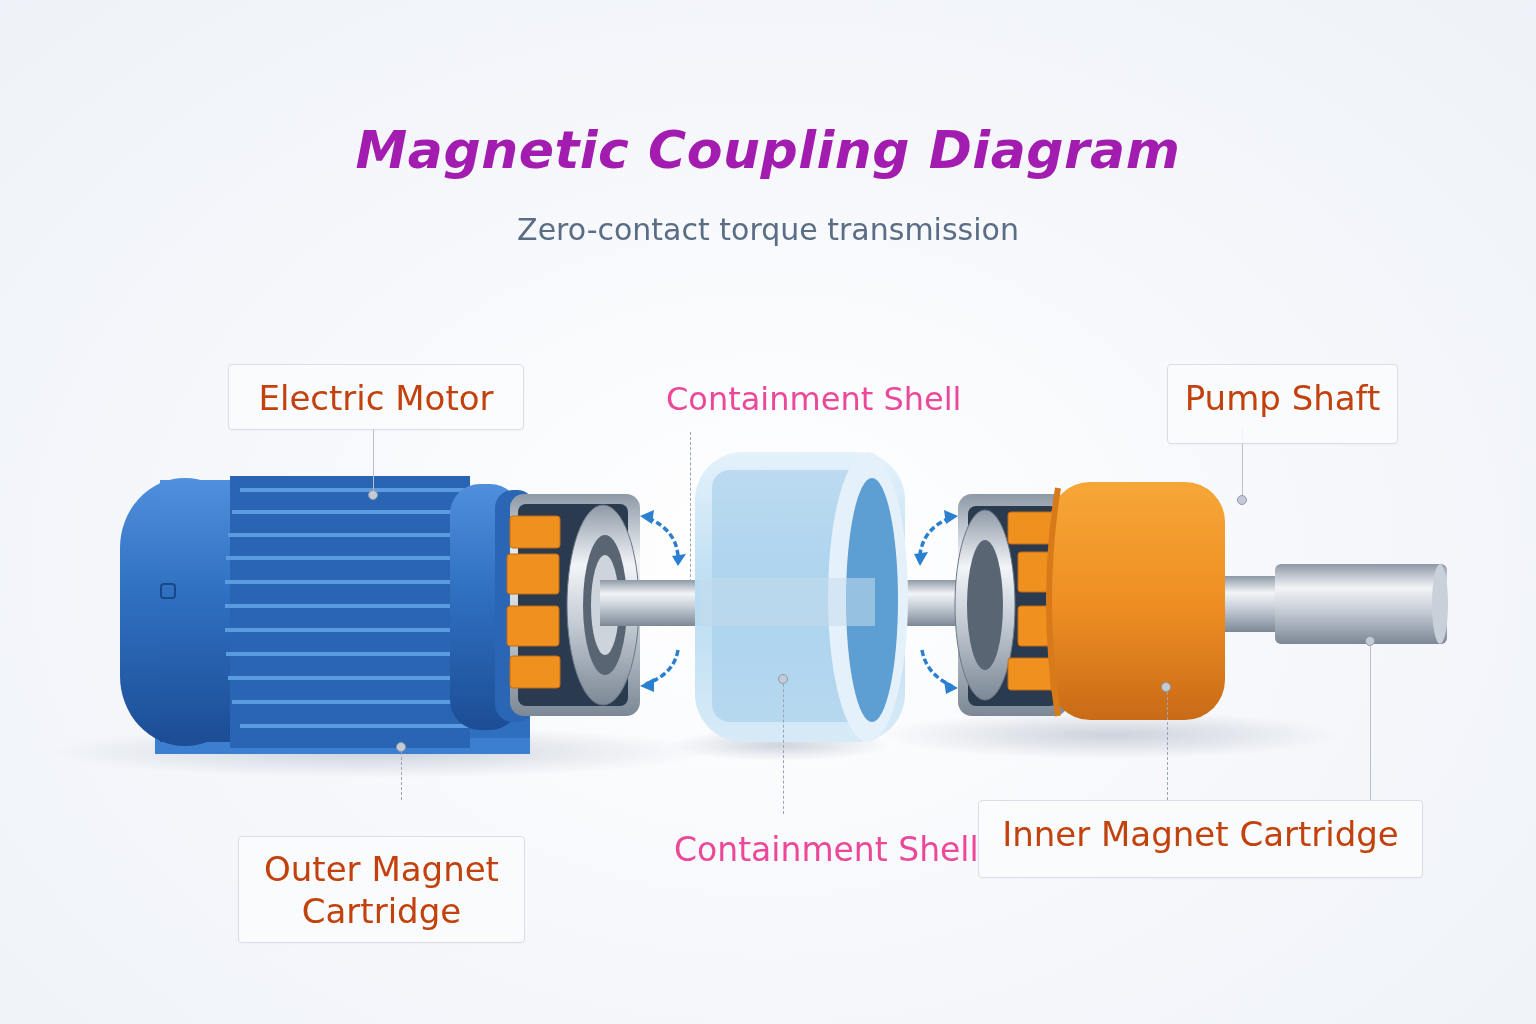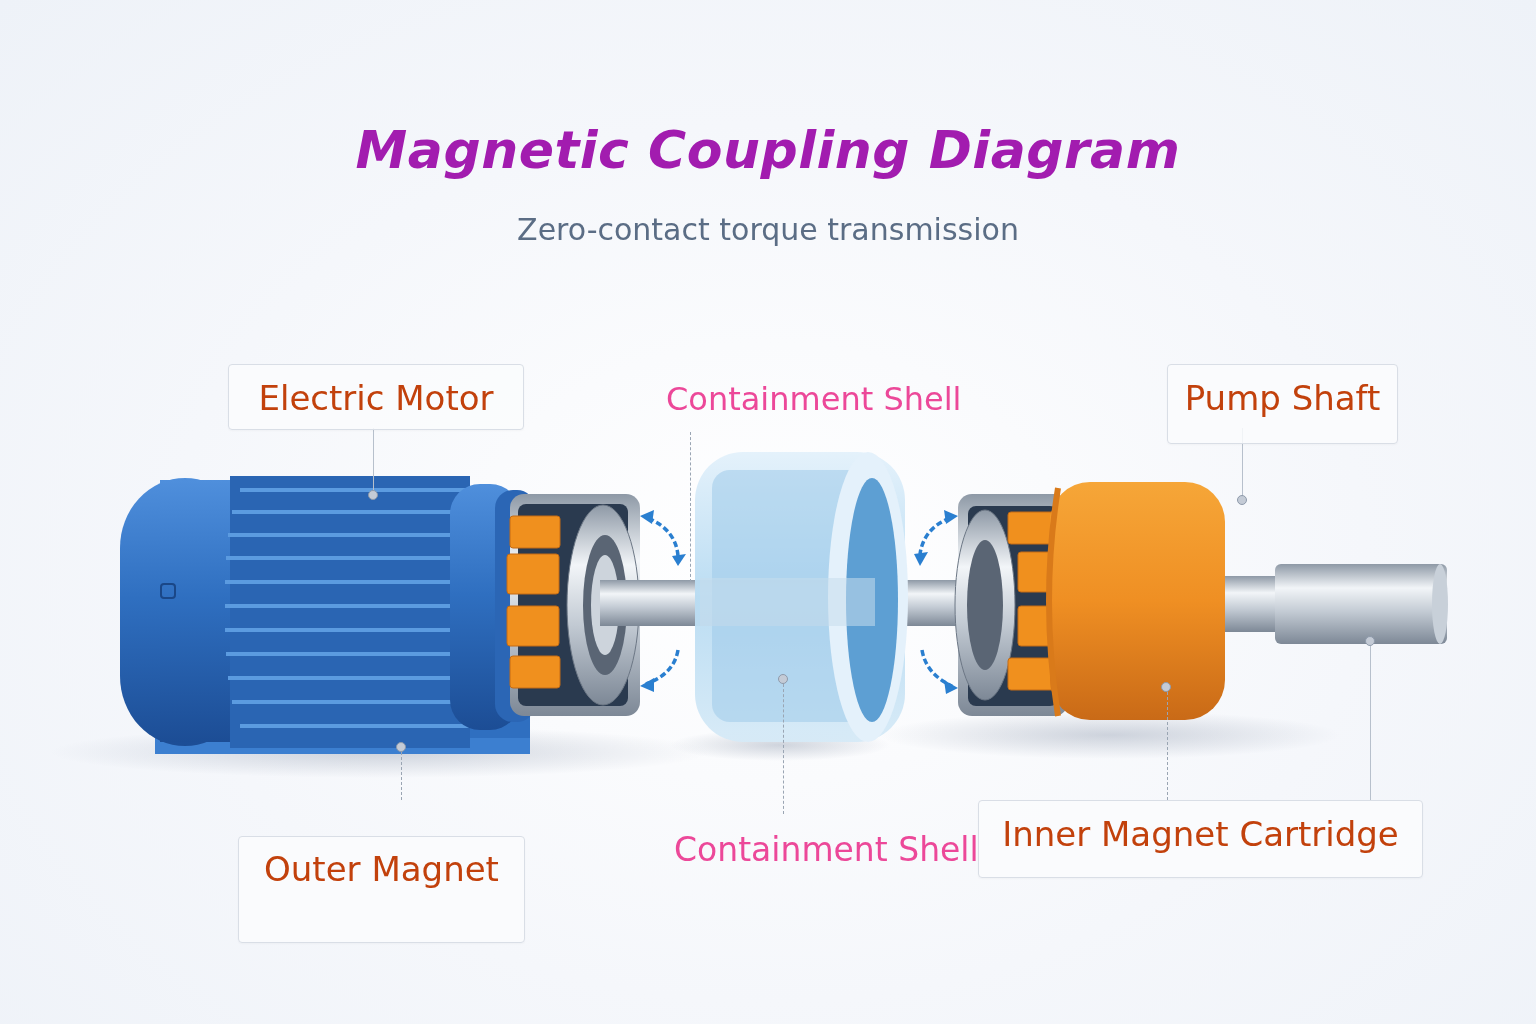--- a/index.html
+++ b/index.html
@@ -168,19 +168,20 @@
 </div>
 
 <div class="label-plain" style="left:634px;top:380px;">Containment Shell</div>
 
 <div class="label-box" style="left:1139px;top:364px;width:231px;height:80px;line-height:66px;margin-left:28px;">
   <span>Pump Shaft</span>
 </div>
 
 <div class="label-box" style="left:238px;top:836px;width:287px;height:107px;padding-top:11px;">
   <div>Outer Magnet</div>
+  <div>Cartridge</div>
 </div>
 
 <div class="label-plain" style="left:642px;top:830px;font-size:33px;">Containment Shell</div>
 
 <div class="label-box" style="left:978px;top:800px;width:445px;height:78px;line-height:66px;">
   <span>Inner Magnet Cartridge</span>
 </div>
 
 </body></html>

